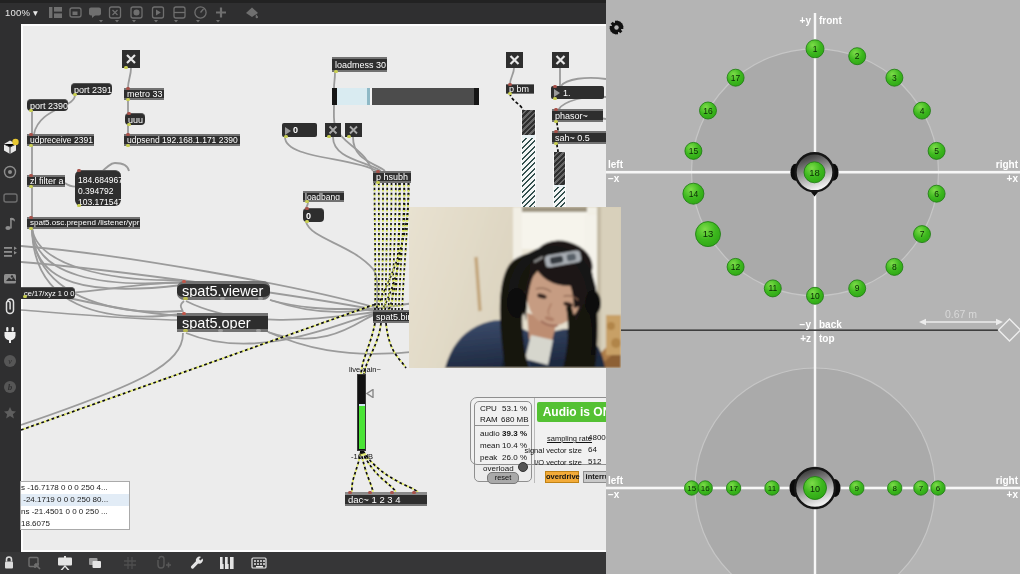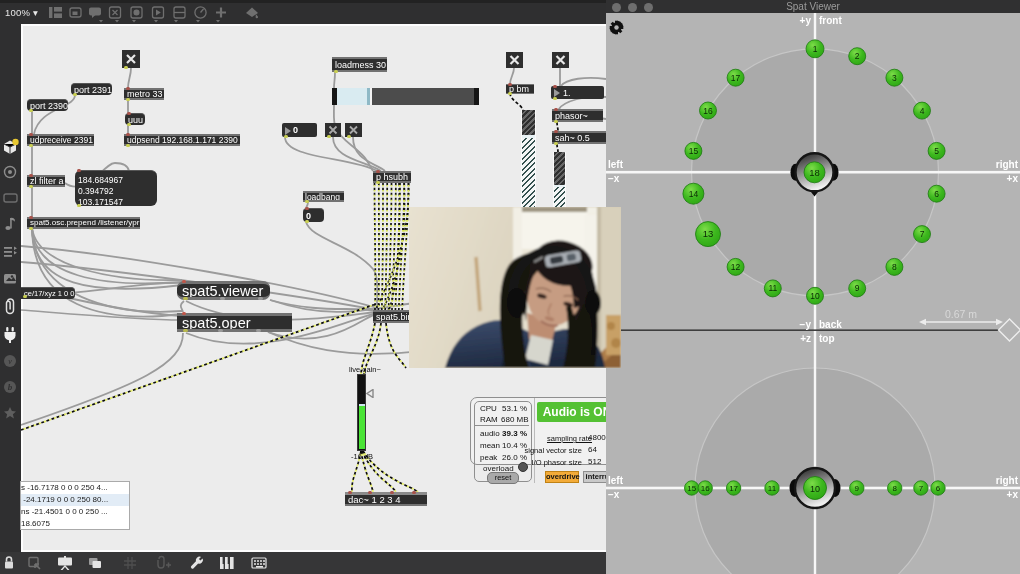--- a/index.html
+++ b/index.html
@@ -333,37 +333,37 @@
     </div>
 <div class="obj" style="left:27px;top:134px;width:67px;height:12px;font-size:8.5px;">
       <span>udpreceive 2391</span>
     </div>
 <div class="obj" style="left:124px;top:134px;width:116px;height:12px;font-size:8.5px;">
       <span>udpsend 192.168.1.171 2390</span>
     </div>
 <div class="obj" style="left:27px;top:175px;width:38px;height:12px;">
       <span>zl filter a</span>
     </div>
-<div class="msg" style="left:75px;top:170px;width:82px;height:36px;border-radius:6px;">
+<div class="msg" style="left:75px;top:170px;width:46px;height:36px;border-radius:6px;">
       <span style="top:4px;transform:none;font-size:8.5px;line-height:1.3;">184.684967<br>0.394792<br>103.171547</span>
     </div>
 <div class="obj" style="left:27px;top:217px;width:113px;height:12px;font-size:8px;">
       <span>spat5.osc.prepend /listener/ypr</span>
     </div>
 <div class="msg" style="left:21px;top:287px;width:54px;height:12px;font-size:7.5px;border-radius:0 4px 4px 0;">
       <span>ce/17/xyz 1 0 0</span>
     </div>
 <div class="obj" style="left:177px;top:281px;width:93px;height:19px;font-size:14.5px;border-top-width:3px;border-bottom-width:3px;border-radius:7px;">
       <span style="left:5px;">spat5.viewer</span>
     </div>
 <div class="abs" style="left:182px;top:280px;width:4px;height:3px;border-radius:2px;background:#c0574a;z-index:3;"></div>
 <div class="abs" style="left:183px;top:297px;width:5px;height:3px;border-radius:2px;background:#b9b94f;z-index:3;"></div>
 <div class="abs" style="left:220px;top:297px;width:5px;height:3px;border-radius:2px;background:#9a9a9a;z-index:3;"></div>
 <div class="abs" style="left:258px;top:297px;width:5px;height:3px;border-radius:2px;background:#9a9a9a;z-index:3;"></div>
-<div class="obj" style="left:177px;top:313px;width:115px;height:19px;font-size:14.5px;border-top-width:3px;border-bottom-width:3px;">
+<div class="obj" style="left:177px;top:313px;width:91px;height:19px;font-size:14.5px;border-top-width:3px;border-bottom-width:3px;">
       <span style="left:5px;">spat5.oper</span>
     </div>
 <div class="abs" style="left:182px;top:312px;width:4px;height:3px;border-radius:2px;background:#c0574a;z-index:3;"></div>
 <div class="abs" style="left:183px;top:329px;width:5px;height:3px;border-radius:2px;background:#b9b94f;z-index:3;"></div>
 <div class="abs" style="left:218px;top:329px;width:5px;height:3px;border-radius:2px;background:#9a9a9a;z-index:3;"></div>
 <div class="abs" style="left:256px;top:329px;width:5px;height:3px;border-radius:2px;background:#9a9a9a;z-index:3;"></div>
 <div class="obj" style="left:332px;top:57px;width:55px;height:15px;font-size:9px;">
       <span>loadmess 30</span>
     </div>
 <div class="abs" style="left:332px;top:88px;width:147px;height:17px;background:#4c4c4c;">
@@ -496,21 +496,21 @@
     <div class="abs" style="left:30px;top:55px;width:26px;text-align:right;">26.0 %</div>
   <div class="abs" style="left:12px;top:66px;">overload</div>
     <div class="abs" style="left:47px;top:64px;width:8px;height:8px;border-radius:50%;background:#555;border:1px solid #333;"></div>
   <div class="abs" style="left:16px;top:73.5px;width:30px;height:10px;background:#a9a9a9;border:1px solid #777;border-radius:5px;text-align:center;line-height:9px;font-size:7.5px;">reset</div>
   <div class="abs" style="left:63px;top:0;width:1px;height:85px;background:#bbb;"></div>
   <div class="abs" style="left:66px;top:4px;width:80px;height:20px;background:#54c133;border-radius:2px;color:#fff;font-weight:bold;font-size:12px;text-align:center;line-height:20px;">Audio is ON</div>
   <div class="abs" style="left:58px;top:36px;width:63px;text-align:right;font-size:7.5px;text-decoration:underline;">sampling rate</div>
     <div class="abs" style="left:117px;top:35px;">48000</div>
   <div class="abs" style="left:38px;top:48px;width:73px;text-align:right;font-size:7.5px;">signal vector size</div>
     <div class="abs" style="left:117px;top:47px;">64</div>
-  <div class="abs" style="left:48px;top:60px;width:63px;text-align:right;font-size:7.5px;">I/O phasor size</div>
+  <div class="abs" style="left:48px;top:60px;width:63px;text-align:right;font-size:7.5px;">I/O vector size</div>
     <div class="abs" style="left:117px;top:59px;">512</div>
   <div class="abs" style="left:74px;top:73px;width:32px;height:10px;background:#f3ab38;border:1px solid #c08214;font-size:7.5px;font-weight:bold;text-align:center;line-height:10px;">overdrive</div>
   <div class="abs" style="left:112px;top:73px;width:34px;height:10px;background:#c9c9c9;border:1px solid #8f8f8f;font-size:7.5px;font-weight:bold;text-align:center;line-height:10px;">interrupt</div>
 </div>
 
 <div class="abs" style="left:20px;top:481px;width:110px;height:49px;background:#fff;border:1px solid #aaa;box-sizing:border-box;color:#1a1a1a;font-size:8px;overflow:hidden;">
   <div style="height:12px;line-height:12px;white-space:nowrap;">s -16.7178 0 0 0 250 4...</div>
   <div style="height:12px;line-height:12px;background:#e2ecf6;white-space:nowrap;">&nbsp;-24.1719 0 0 0 250 80...</div>
   <div style="height:12px;line-height:12px;white-space:nowrap;">ns -21.4501 0 0 0 250 ...</div>
   <div style="height:12px;line-height:12px;white-space:nowrap;">18.6075</div>
@@ -733,19 +733,13 @@
           <text x="288.7" y="478" font-size="8">8</text>
 <circle cx="314.9" cy="475" r="7.2" fill="url(#gsp)" stroke="#1a7a0e" stroke-width="0.8"></circle>
           <text x="314.9" y="478" font-size="8">7</text>
 <circle cx="332" cy="475" r="7.2" fill="url(#gsp)" stroke="#1a7a0e" stroke-width="0.8"></circle>
           <text x="332" y="478" font-size="8">6</text>
 <circle cx="209" cy="475" r="11.5" fill="url(#gsp)" stroke="#1a7a0e" stroke-width="0.8"></circle>
           <text x="209" y="478.5" font-size="9">10</text>
 </g>
 </g>
 </svg>
-<div id="spattitle">
-      <div class="dot" style="left:6px;"></div>
-      <div class="dot" style="left:22px;"></div>
-      <div class="dot" style="left:38px;"></div>
-      <div class="t">Spat Viewer</div>
-    </div>
 </div>
 
 </body></html>

